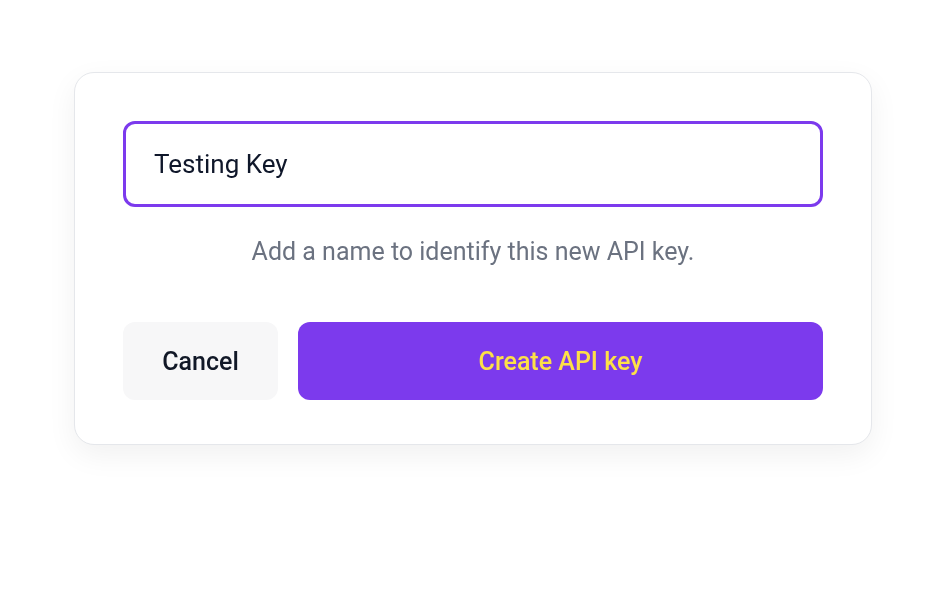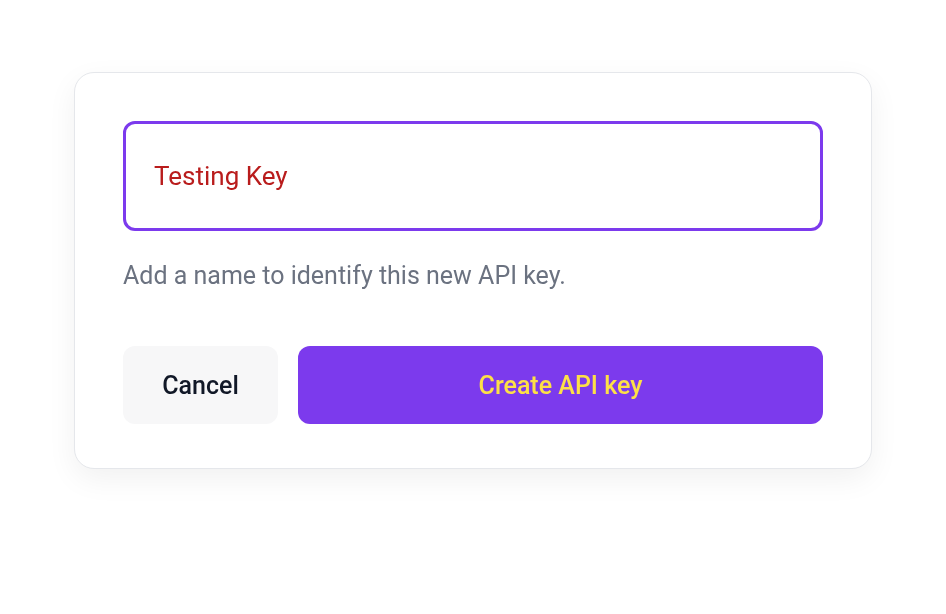--- a/index.html
+++ b/index.html
@@ -26,35 +26,36 @@
       padding: 48px 48px 44px 48px;
     }
     .modal-title {
       font-size: 36px;
       font-weight: 700;
       color: #111827;
       margin-bottom: 36px;
     }
     .input-field {
       width: 100%;
-      height: 110px;
+      height: 86px;
       border: 3px solid #7c3aed;
       border-radius: 12px;
       font-size: 26px;
-      color: #b91c1c;
+      color: #0f172a;
       padding: 0 28px;
       outline: none;
       background: #ffffff;
       font-family: inherit;
     }
     .helper-text {
       font-size: 25px;
       color: #6b7280;
       margin-top: 30px;
       margin-bottom: 56px;
+      text-align: center;
     }
     .button-row {
       display: flex;
       gap: 20px;
       align-items: stretch;
     }
     .btn {
       border: none;
       border-radius: 12px;
       font-size: 25px;

